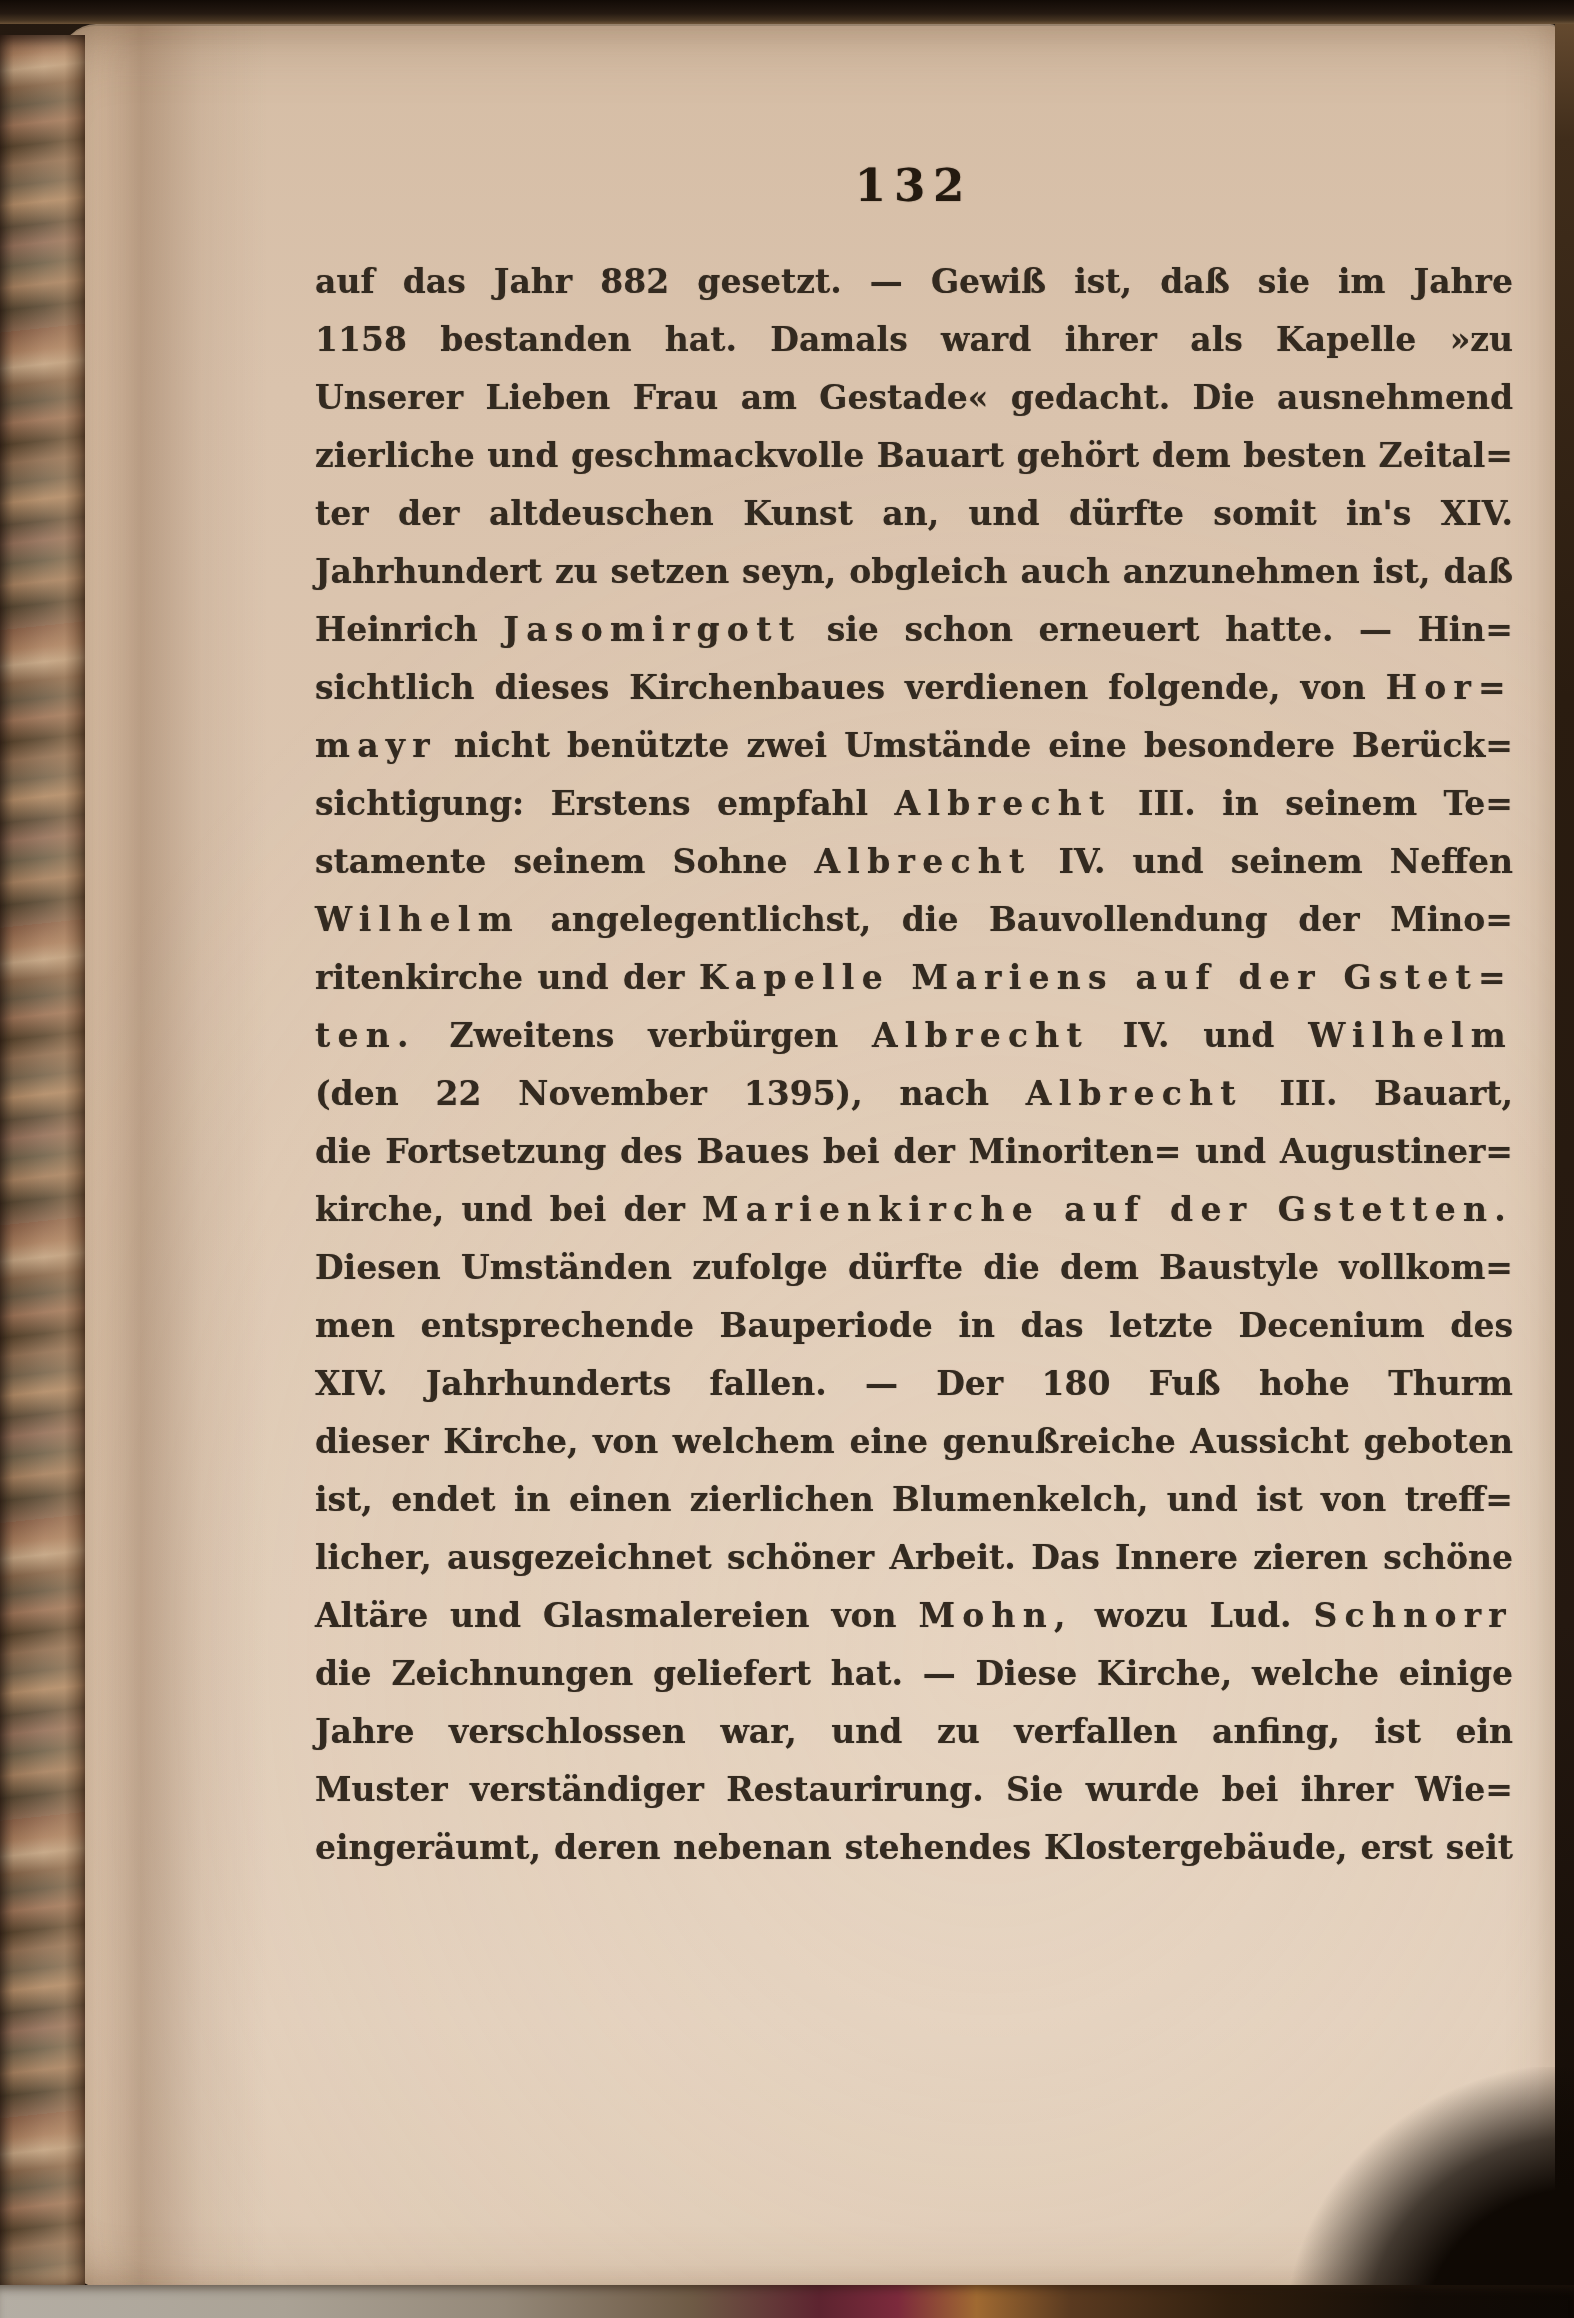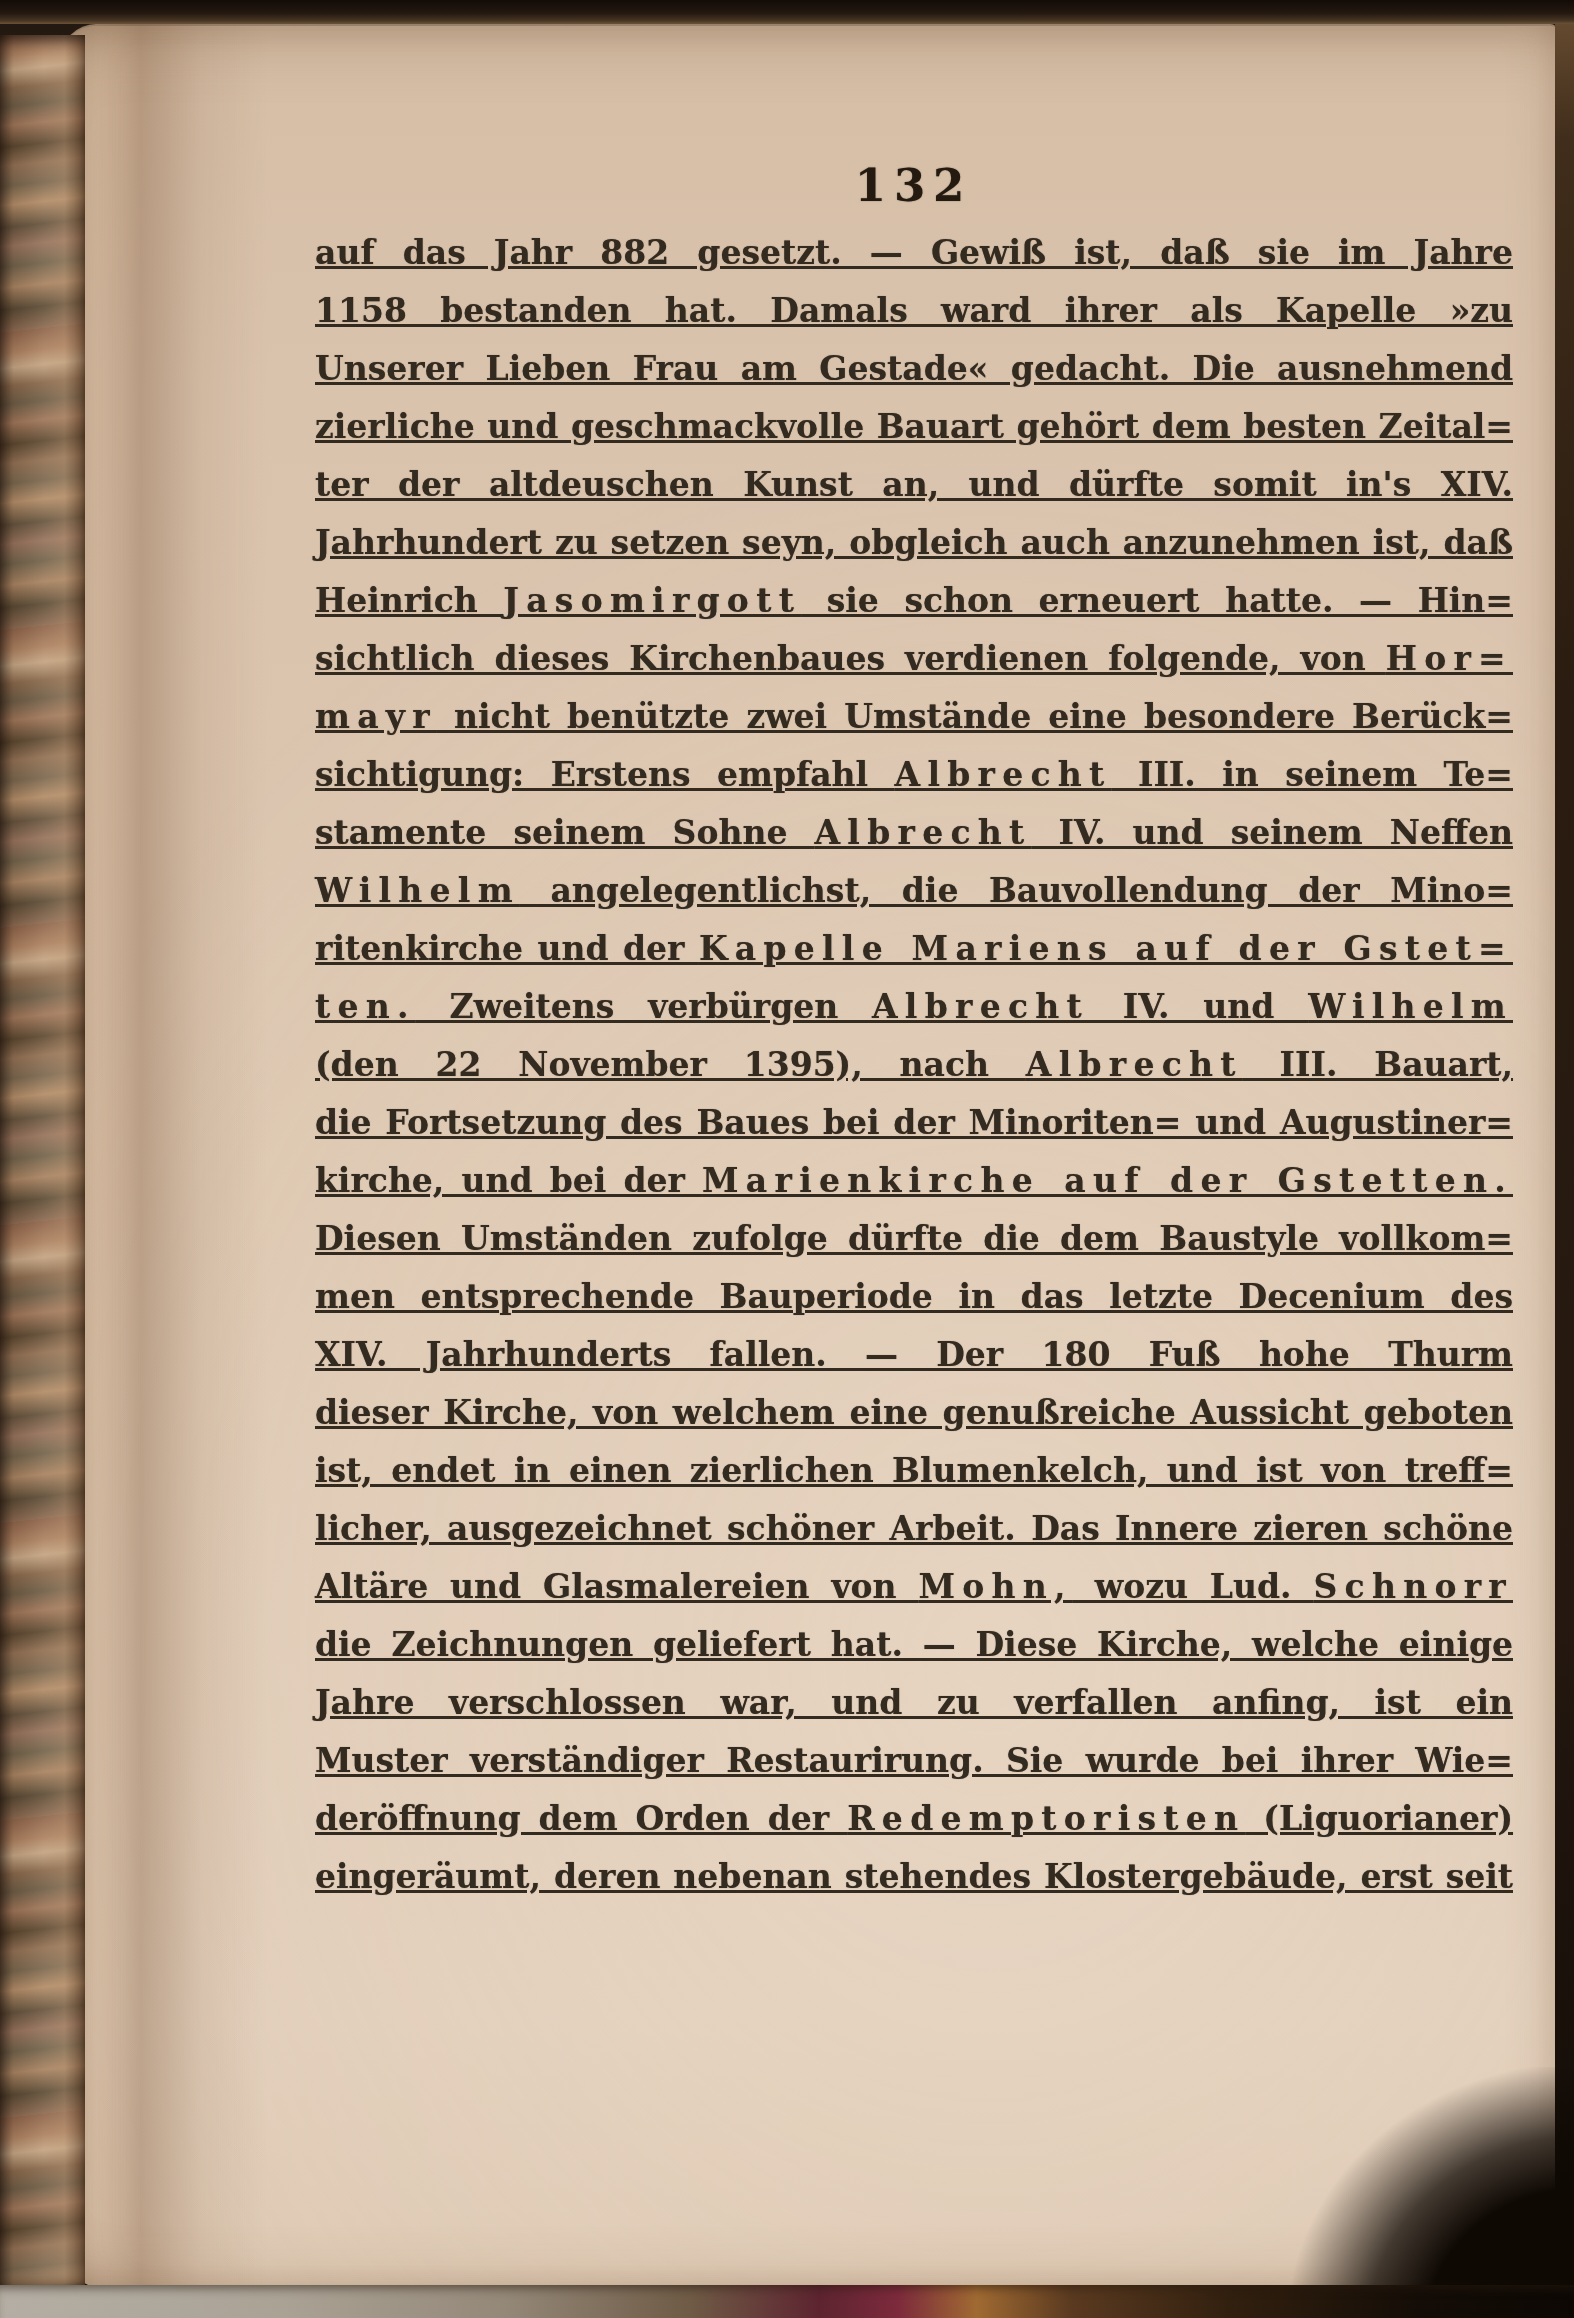--- a/index.html
+++ b/index.html
@@ -61,24 +61,23 @@
     background:radial-gradient(ellipse at 88% 88%,#0f0904 38%,rgba(15,9,4,0.75) 52%,rgba(15,9,4,0) 72%);
   }
   
   .pagenum{
     position:absolute;left:315px;top:135px;width:1197px;z-index:6;
     text-align:center;font-size:45px;font-weight:700;letter-spacing:7.9px;
     color:#241a10;text-shadow:0 0 1.2px rgba(40,28,16,0.6);margin-top:24px;
   }
   
   .textblock{
-    position:absolute;left:315px;top:224px;width:1198px;z-index:6;
+    position:absolute;left:315px;top:253px;width:1198px;z-index:6;
     color:#332a20;font-size:33px;font-weight:700;
     text-shadow:0 0 1px rgba(52,40,26,0.55);
-    text-decoration:underline;
   }
   .line{
     height:58px;line-height:58px;
     text-align:justify;text-align-last:justify;
     white-space:normal;
   }
   .seg{}
   .sp{letter-spacing:0.22em;}
 </style>
 </head>
@@ -115,17 +114,16 @@
       <div class="line"><span class="seg">Diesen Umständen zufolge dürfte die dem Baustyle vollkom=</span></div>
       <div class="line"><span class="seg">men entsprechende Bauperiode in das letzte Decenium des</span></div>
       <div class="line"><span class="seg">XIV. Jahrhunderts fallen. — Der 180 Fuß hohe Thurm</span></div>
       <div class="line"><span class="seg">dieser Kirche, von welchem eine genußreiche Aussicht geboten</span></div>
       <div class="line"><span class="seg">ist, endet in einen zierlichen Blumenkelch, und ist von treff=</span></div>
       <div class="line"><span class="seg">licher, ausgezeichnet schöner Arbeit. Das Innere zieren schöne</span></div>
       <div class="line"><span class="seg">Altäre und Glasmalereien von </span><span class="seg sp">Mohn,</span><span class="seg"> wozu Lud. </span><span class="seg sp">Schnorr</span></div>
       <div class="line"><span class="seg">die Zeichnungen geliefert hat. — Diese Kirche, welche einige</span></div>
       <div class="line"><span class="seg">Jahre verschlossen war, und zu verfallen anfing, ist ein</span></div>
       <div class="line"><span class="seg">Muster verständiger Restaurirung. Sie wurde bei ihrer Wie=</span></div>
-      <div class="line"><span class="seg">deröffnung dem Orden der </span><span class="seg sp">Redemptoristen</span><span class="seg"> (Liguorianer)</span></div>
       <div class="line"><span class="seg">eingeräumt, deren nebenan stehendes Klostergebäude, erst seit</span></div>
     </div>
 </div>
 
 
 </body></html>

